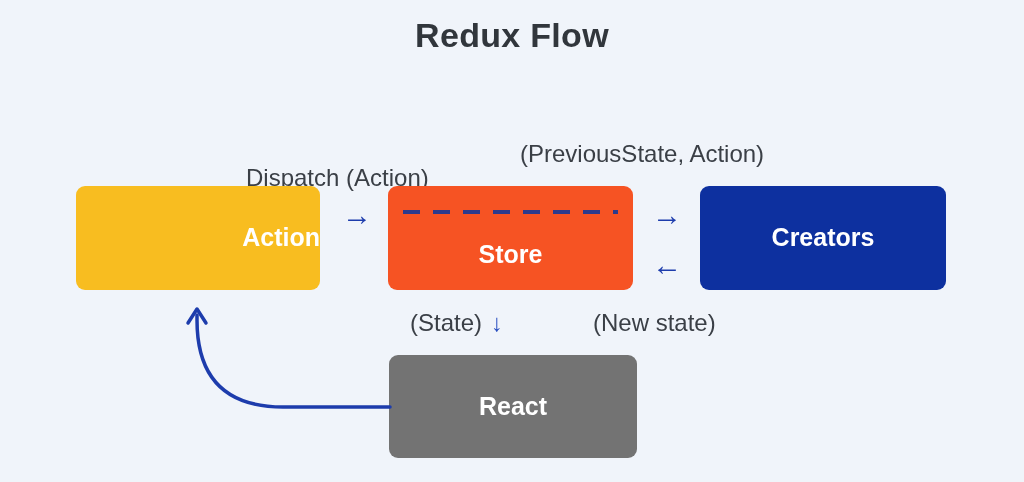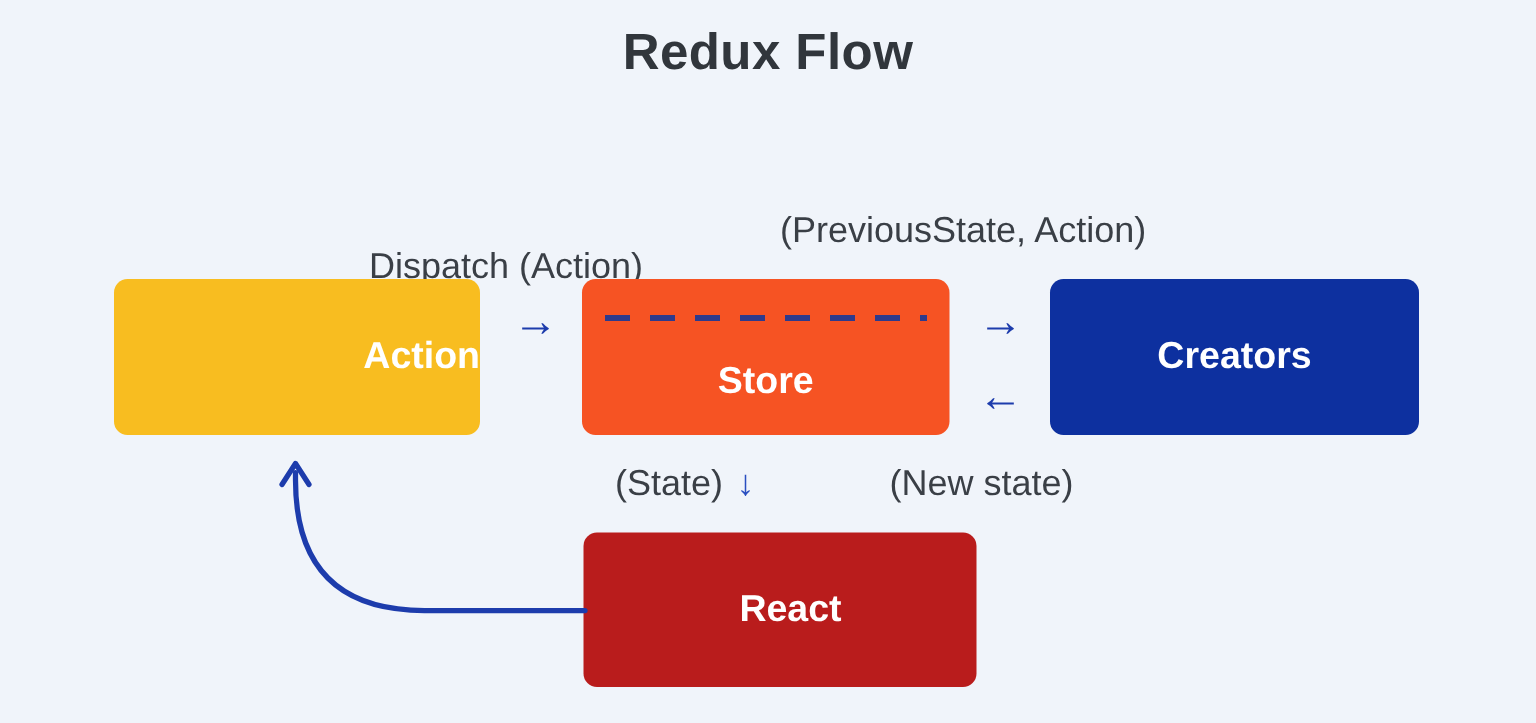--- a/index.html
+++ b/index.html
@@ -43,21 +43,21 @@
     align-items: center;
     justify-content: center;
     font-size: 25px;
     font-weight: 600;
     line-height: 1.34;
     text-align: center;
   }
   .box-ac       { left: 76px;  top: 186px; width: 244px; height: 104px; background: #f8bd20; align-items: flex-end; }
   .box-store    { left: 388px; top: 186px; width: 245px; height: 104px; background: #f65323; }
   .box-reducers { left: 700px; top: 186px; width: 246px; height: 104px; background: #0d309f; }
-  .box-react    { left: 389px; top: 355px; width: 248px; height: 103px; background: #b91c1c; padding-left: 14px; }
+  .box-react    { left: 389px; top: 355px; width: 248px; height: 103px; background: #737373; }
   .store-dash {
     position: absolute;
     top: 24px; left: 15px; right: 15px;
     height: 4px;
     background: repeating-linear-gradient(90deg, #2d3a8c 0 17px, transparent 17px 30px);
   }
   .box-store .box-label { margin-top: 33px; }
   .arrow-glyph {
     position: absolute;
     color: #1d3cac;

